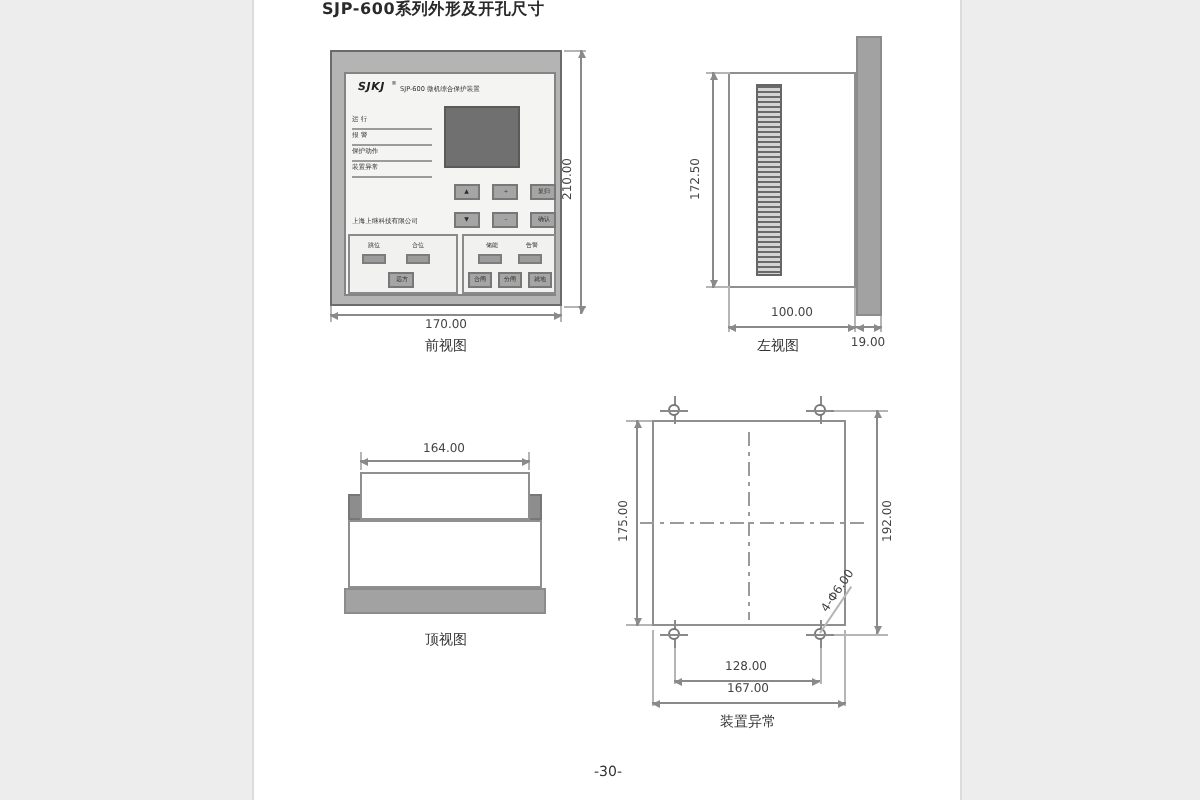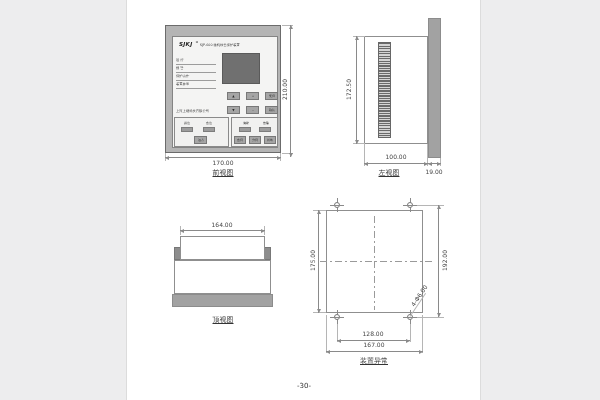--- a/index.html
+++ b/index.html
@@ -9,21 +9,21 @@
   
   .dimh{position:absolute;height:1px;background:#8a8a8a;}
   .dimh::before{content:"";position:absolute;left:0;top:-1.5px;border-top:2px solid transparent;border-bottom:2px solid transparent;border-right:4px solid #8a8a8a;}
   .dimh::after{content:"";position:absolute;right:0;top:-1.5px;border-top:2px solid transparent;border-bottom:2px solid transparent;border-left:4px solid #8a8a8a;}
   .dimv{position:absolute;width:1px;background:#8a8a8a;}
   .dimv::before{content:"";position:absolute;top:0;left:-1.5px;border-left:2px solid transparent;border-right:2px solid transparent;border-bottom:4px solid #8a8a8a;}
   .dimv::after{content:"";position:absolute;bottom:0;left:-1.5px;border-left:2px solid transparent;border-right:2px solid transparent;border-top:4px solid #8a8a8a;}
   .ext{position:absolute;background:#b5b5b5;}
   .dim{position:absolute;font-size:6px;color:#444;text-align:center;white-space:nowrap;line-height:7px;}
   .rot{transform:rotate(-90deg);}
-  .vlabel{position:absolute;font-size:7px;color:#333;text-align:center;white-space:nowrap;text-decoration:underline;}
+  .vlabel{position:absolute;font-size:7px;color:#333;text-align:center;white-space:nowrap;}
   .cl-h{position:absolute;height:1px;background:repeating-linear-gradient(90deg,#9a9a9a 0 7px,transparent 7px 10px,#9a9a9a 10px 12px,transparent 12px 15px);}
   .cl-v{position:absolute;width:1px;background:repeating-linear-gradient(180deg,#9a9a9a 0 7px,transparent 7px 10px,#9a9a9a 10px 12px,transparent 12px 15px);}
   .outline{position:absolute;background:#fff;border:1px solid #8f8f8f;box-sizing:border-box;}
   .graybar{position:absolute;background:#a2a2a2;border:1px solid #8c8c8c;box-sizing:border-box;}
   
   .hole{position:absolute;width:14px;height:14px;}
   .hole::before{content:"";position:absolute;left:6.5px;top:0;width:1px;height:14px;background:#8a8a8a;}
   .hole::after{content:"";position:absolute;top:6.5px;left:0;width:14px;height:1px;background:#8a8a8a;}
   .hole i{position:absolute;left:4px;top:4px;width:6px;height:6px;border:1px solid #777;border-radius:50%;background:#fff;box-sizing:border-box;}
   
@@ -43,20 +43,21 @@
   .microlabel{position:absolute;width:16px;}
   .strip{position:absolute;border:1px solid #666;background:repeating-linear-gradient(180deg,#6a6a6a 0 1px,#d4d4d4 1px 2.5px);box-sizing:border-box;}
   .clip{position:absolute;width:8px;height:13px;background:#8d8d8d;border:1px solid #777;box-sizing:border-box;}
   .pagenum{position:absolute;left:147px;top:382px;width:60px;text-align:center;font-size:7px;color:#333;}
 </style>
 </head>
 <body>
 
 <div class="page">
 
+  <div class="doc-title">SJP-600系列外形及开孔尺寸</div>
 
   <div class="dev">
     <div class="dev-panel">
       <div class="brand">SJKJ</div>
       <div class="regmark">®</div>
       <div class="model">
           <span class="mi">SJP-600 微机综合保护装置</span>
         </div>
 
       <div class="ind-row" style="top:19px;">

